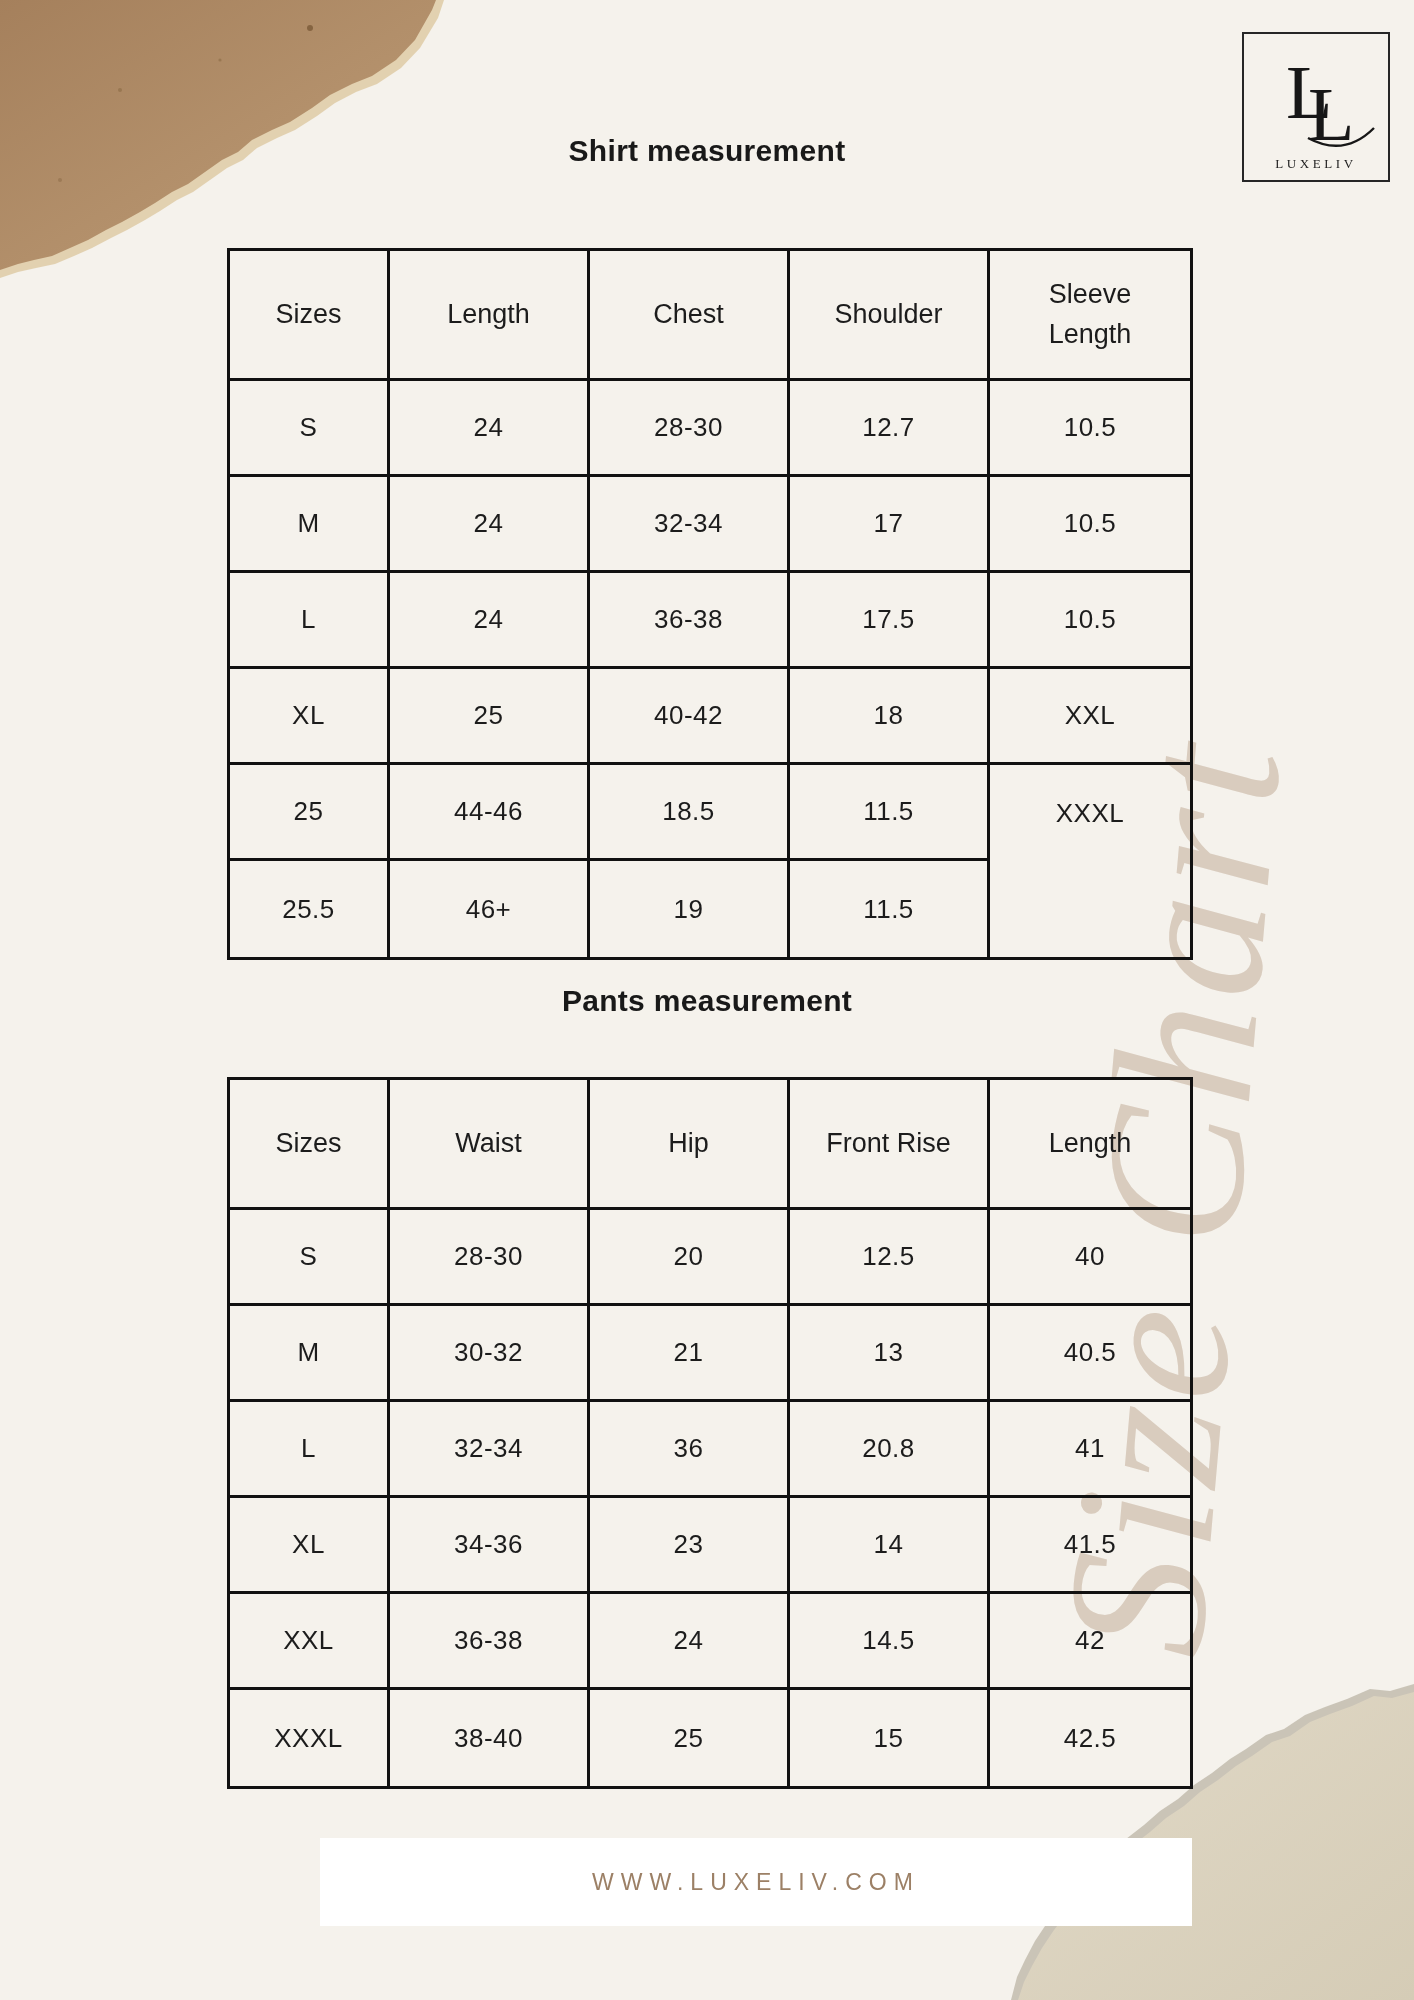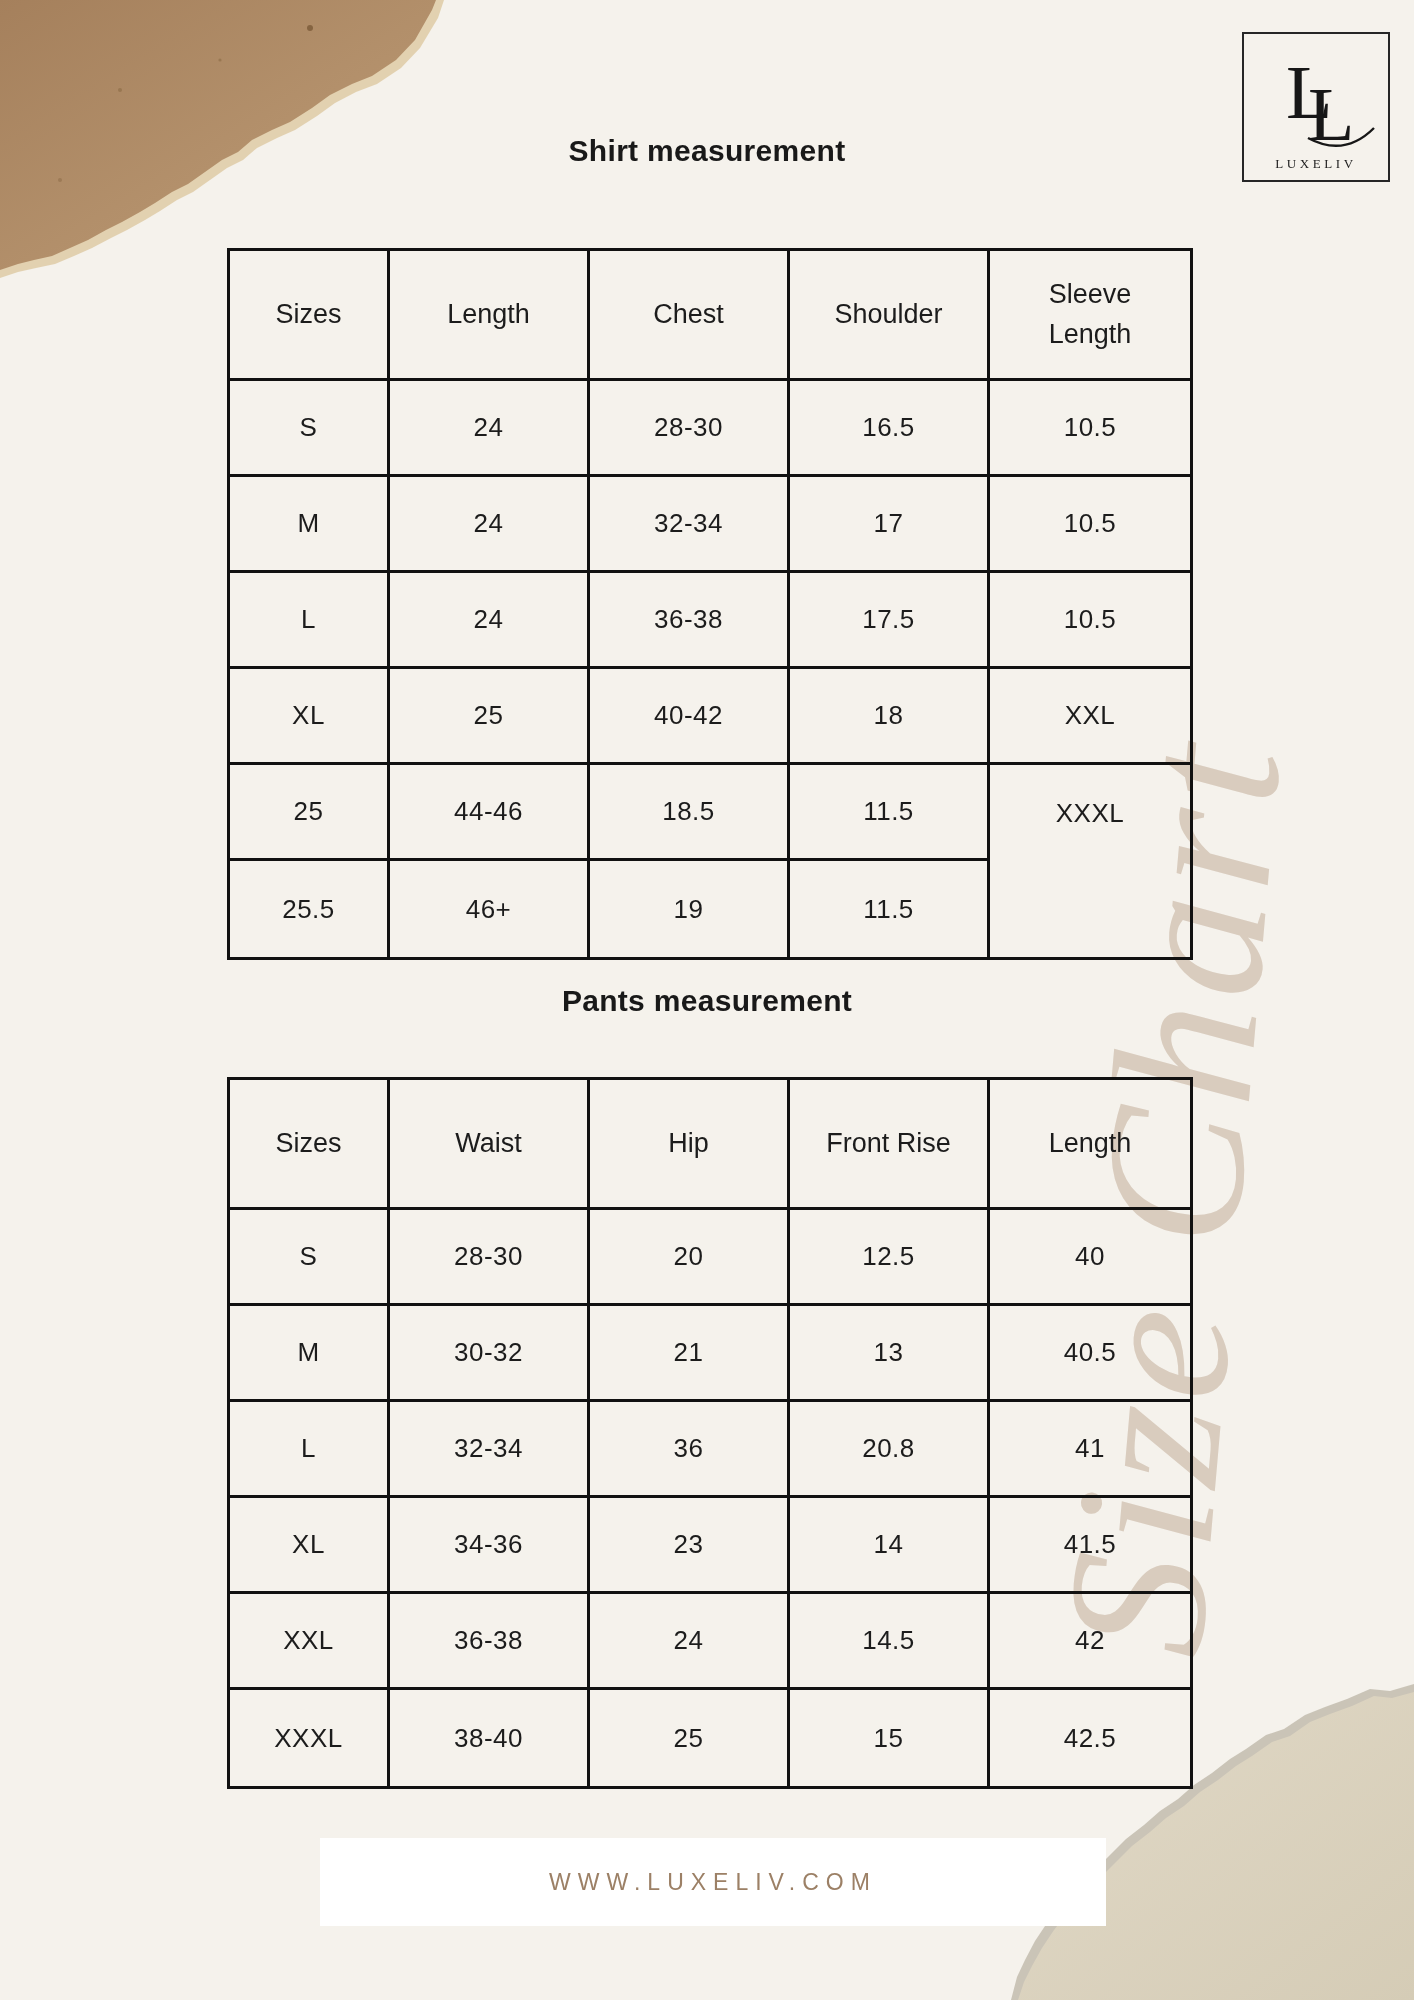--- a/index.html
+++ b/index.html
@@ -39,21 +39,21 @@
   .table-pants{top:1077px;}
   .cell{border-right:3px solid #111;border-bottom:3px solid #111;
        display:flex;align-items:center;justify-content:center;text-align:center;
        color:#1c1c1c;box-sizing:border-box;}
   .cell:nth-child(5n){border-right:none;}
   .cell:nth-last-child(-n+5){border-bottom:none;}
   .cell.head{font-size:27px;font-weight:500;line-height:1.45;padding:0 26px;}
   .cell.val{font-size:26px;font-weight:400;letter-spacing:.5px;}
 
   
-  .footer-box{position:absolute;left:320px;top:1838px;width:786px;height:88px;
+  .footer-box{position:absolute;left:320px;top:1838px;width:872px;height:88px;
        background:#ffffff;display:flex;align-items:center;justify-content:center;z-index:3;}
   .footer-text{font-size:23px;font-weight:500;letter-spacing:7px;color:#9c8066;}
 </style>
 </head>
 <body>
 
 <div class="page">
 
   <svg class="paper-svg paper-tl" width="460" height="290" viewBox="0 0 460 290">
     <defs>
@@ -100,21 +100,21 @@
   <div class="size-table table-shirt">
     <div class="cell head">Sizes</div>
     <div class="cell head">Length</div>
     <div class="cell head">Chest</div>
     <div class="cell head">Shoulder</div>
     <div class="cell head">Sleeve Length</div>
 
     <div class="cell val">S</div>
     <div class="cell val">24</div>
     <div class="cell val">28-30</div>
-    <div class="cell val">16.5</div>
+    <div class="cell val">12.7</div>
     <div class="cell val">10.5</div>
 
     <div class="cell val">M</div>
     <div class="cell val">24</div>
     <div class="cell val">32-34</div>
     <div class="cell val">17</div>
     <div class="cell val">10.5</div>
 
     <div class="cell val">L</div>
     <div class="cell val">24</div>

